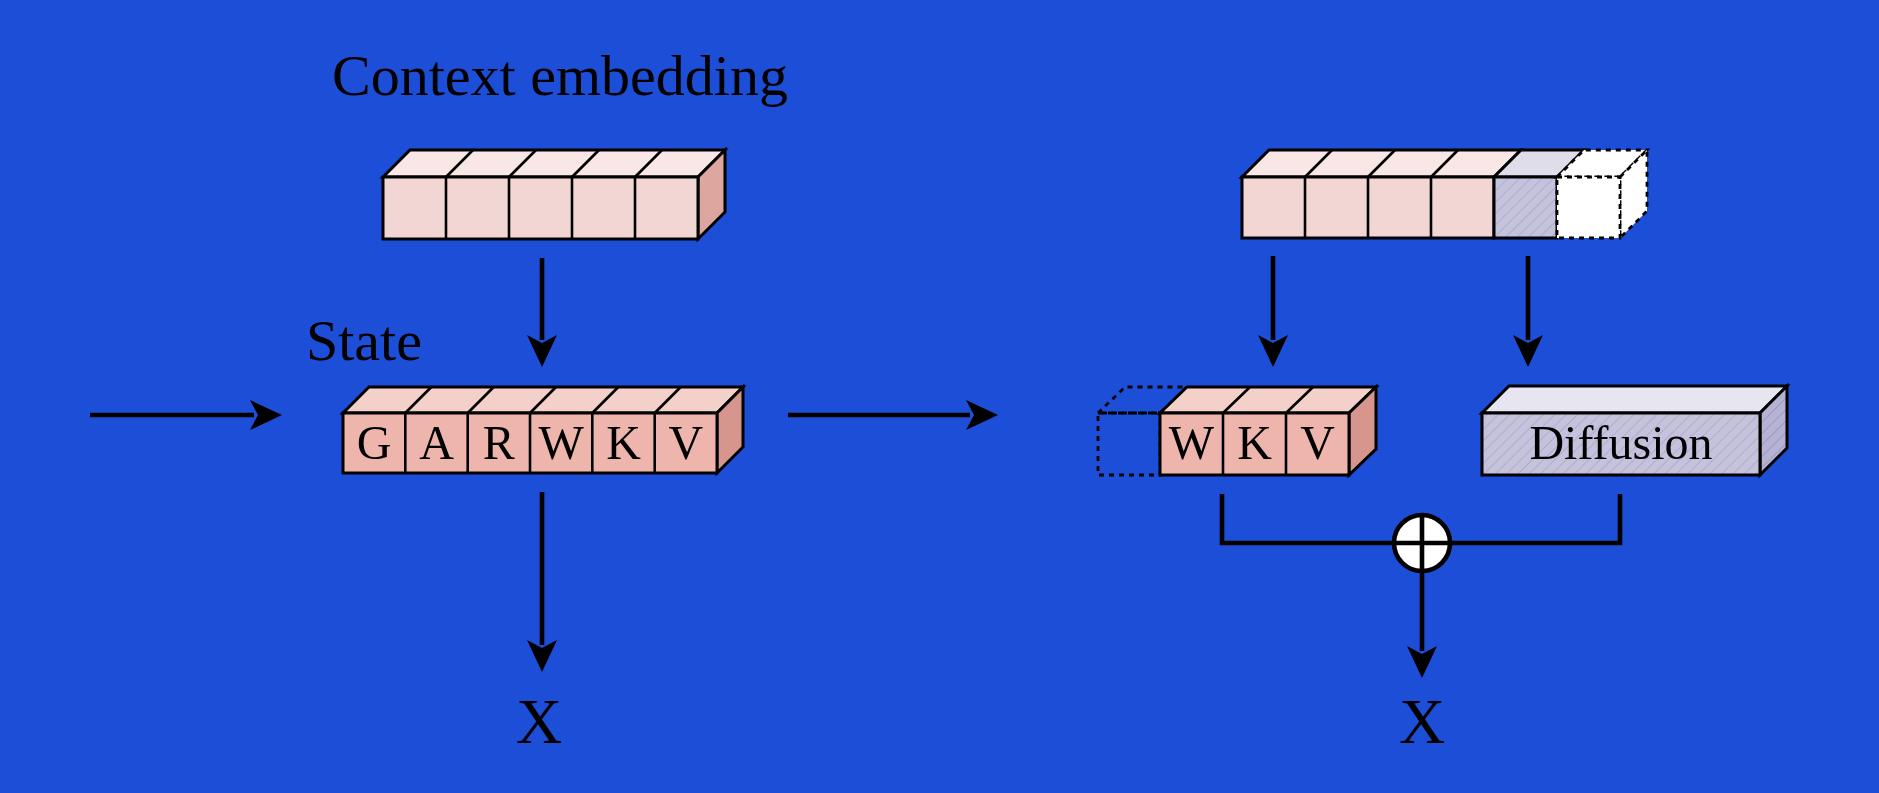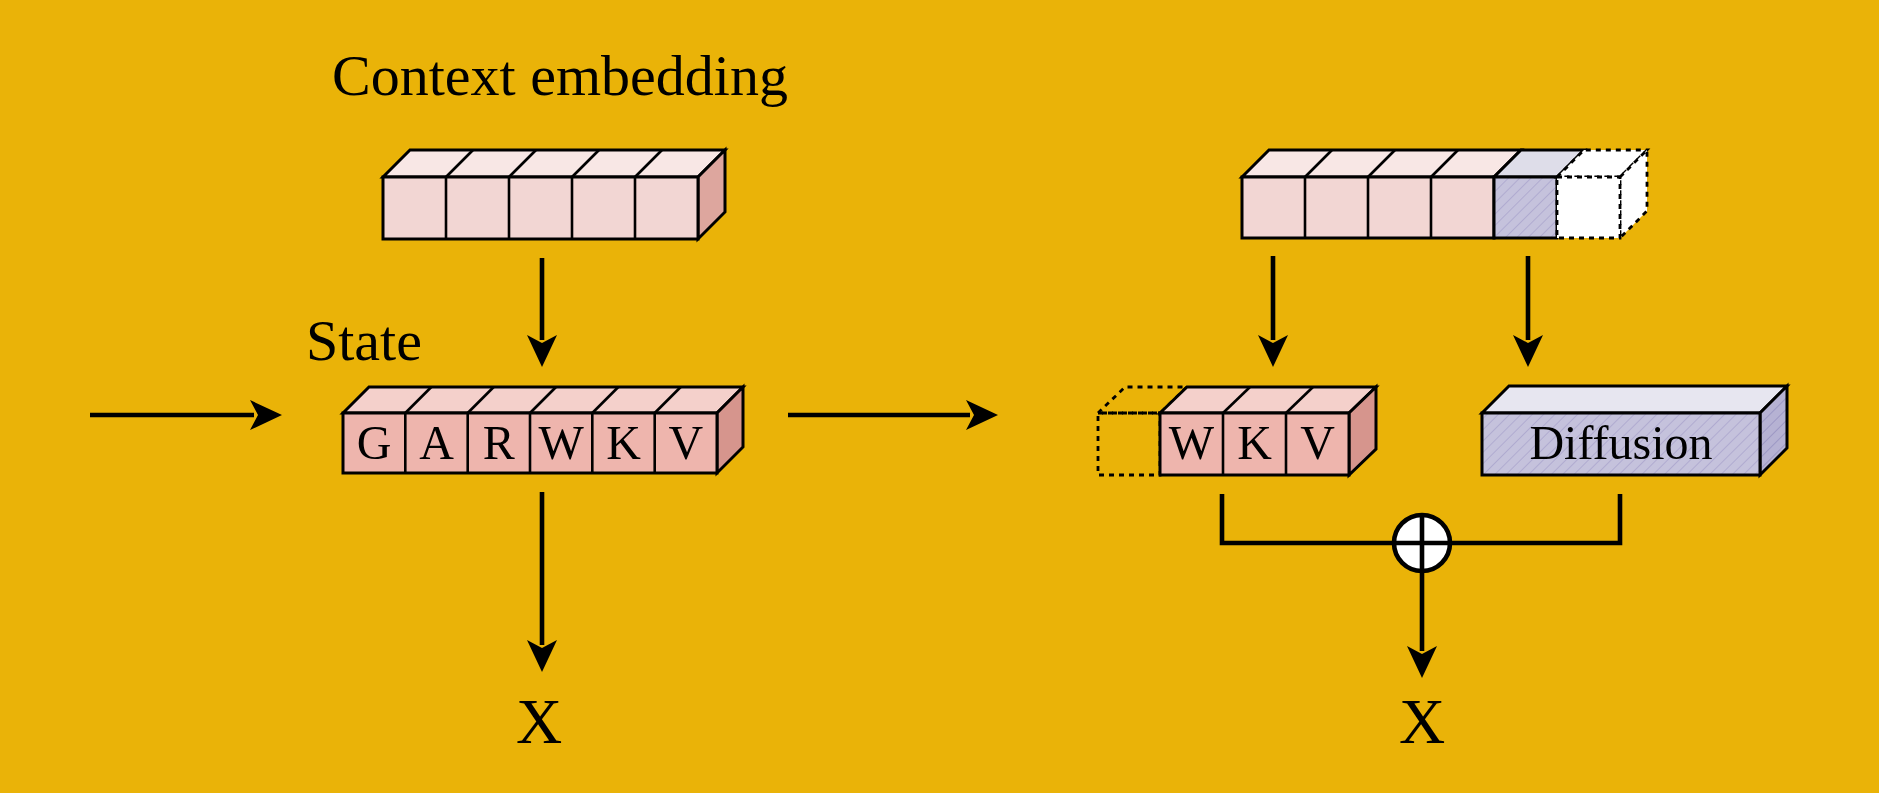--- a/index.html
+++ b/index.html
@@ -7,21 +7,21 @@
     padding: 0;
     background: #ffffff;
     width: 1879px;
     height: 793px;
     overflow: hidden;
   }
   .canvas {
     position: relative;
     width: 1879px;
     height: 793px;
-    background: #eab308;
+    background: #1d4ed8;
   }
   svg {
     display: block;
     width: 1879px;
     height: 793px;
     font-family: "Liberation Serif", "DejaVu Serif", serif;
   }
   text {
     fill: #000000;
     font-family: "Liberation Serif", "DejaVu Serif", serif;

